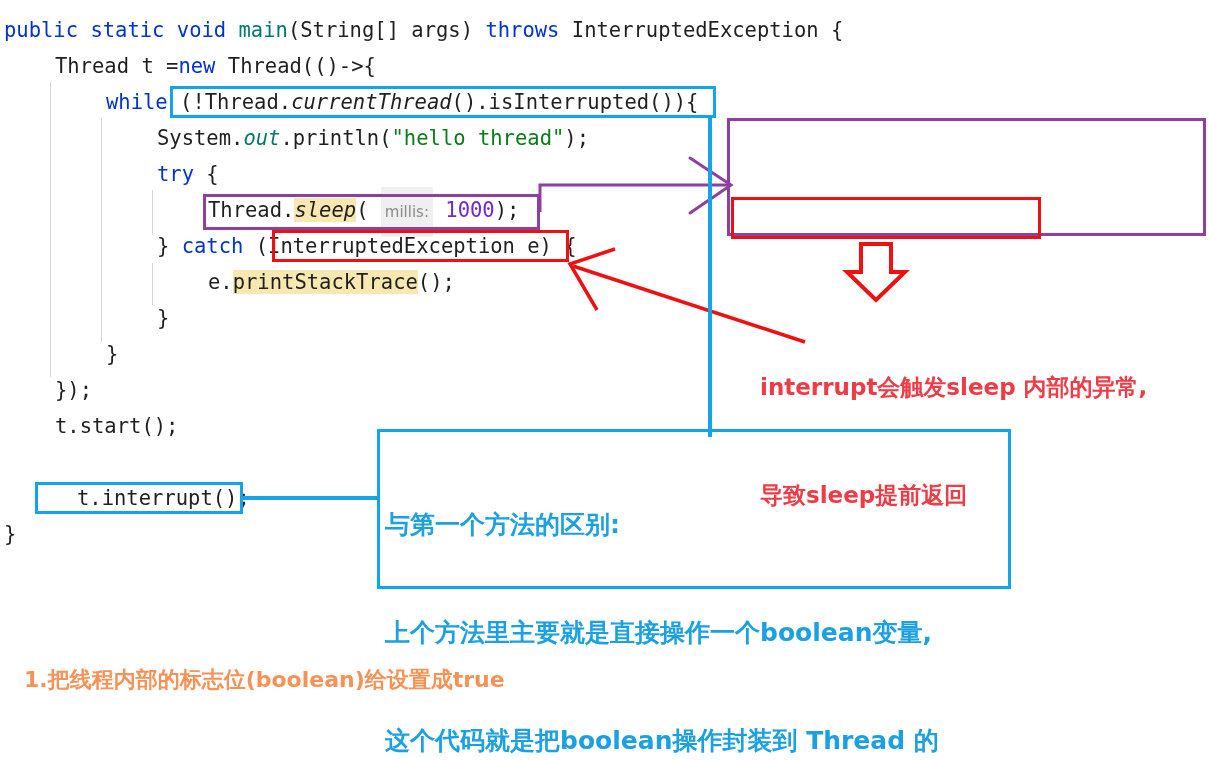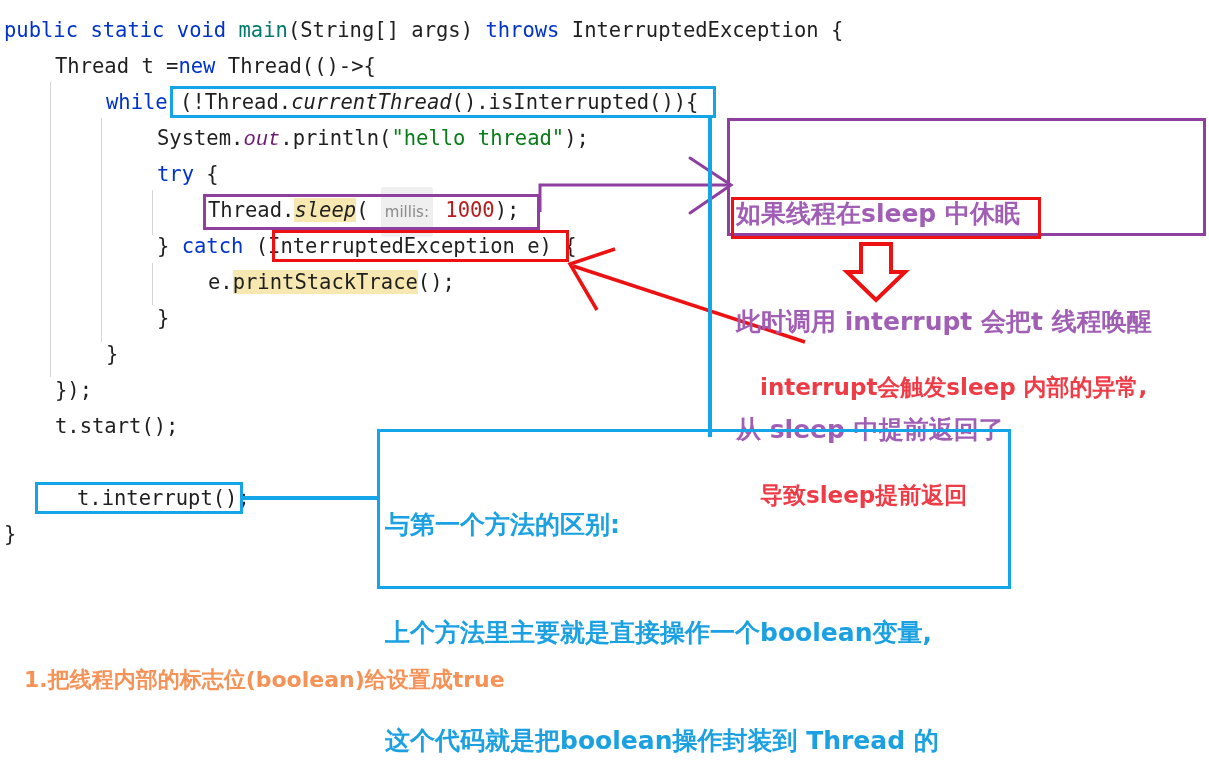--- a/index.html
+++ b/index.html
@@ -15,22 +15,22 @@
     font-family:"DejaVu Sans Mono","Liberation Mono",monospace;
     font-size:20.5px;
     line-height:36px;
     color:#1f1f1f;
     white-space:pre;
   }
   .ln{position:absolute;left:0;white-space:pre;}
   .kw{color:#0033cc;}
   .meth{color:#00796b;}
   .str{color:#067d17;}
-  .num{color:#b91c1c;}
-  .fld{color:#701a75;font-family:Liberation Mono, monospace;}
+  .num{color:#6d28d9;}
+  .fld{color:#0f766e;}
   .ital{font-style:italic;}
   .hl{background:#f7e7b0;}
   .param{
     background:#efefef;color:#8a8a8a;font-size:15px;
     padding:16px 4px;border-radius:3px;
     font-family:"DejaVu Sans","Liberation Sans",sans-serif;
   }
 
   
   .guide{position:absolute;width:1px;background:#d6d6d6;}
@@ -129,25 +129,20 @@
     <g>
       <path d="M243,486 L378,486" stroke="#13a5e8" stroke-width="4" fill="none"></path>
     </g>
 
     <g>
       <path d="M861,232 L861,260 L847,260 L876,288 L905,260 L891,260 L891,232 Z" stroke="#ee1111" stroke-width="4" fill="#ffffff"></path>
     </g>
   </svg>
 
   <div class="obox purple-box" style="left:727px;top:106px;width:479px;height:118px;"></div>
-  <div class="anno anno-purple" style="left:736px;top:112px;">
-    <div>如果线程在sleep 中休眠</div>
-    <div>此时调用 interrupt 会把t 线程唤醒</div>
-    <div>从 sleep 中提前返回了</div>
-  </div>
   <div class="obox red-box" style="left:731px;top:185px;width:310px;height:42px;"></div>
 
   <div class="anno anno-red" style="left:760px;top:285px;">
     <div>interrupt会触发sleep 内部的异常,</div>
     <div>导致sleep提前返回</div>
   </div>
 
   <div class="obox blue-box" style="left:377px;top:417px;width:634px;height:160px;"></div>
   <div class="anno anno-blue" style="left:385px;top:423px;">
     <div>与第一个方法的区别:</div>

